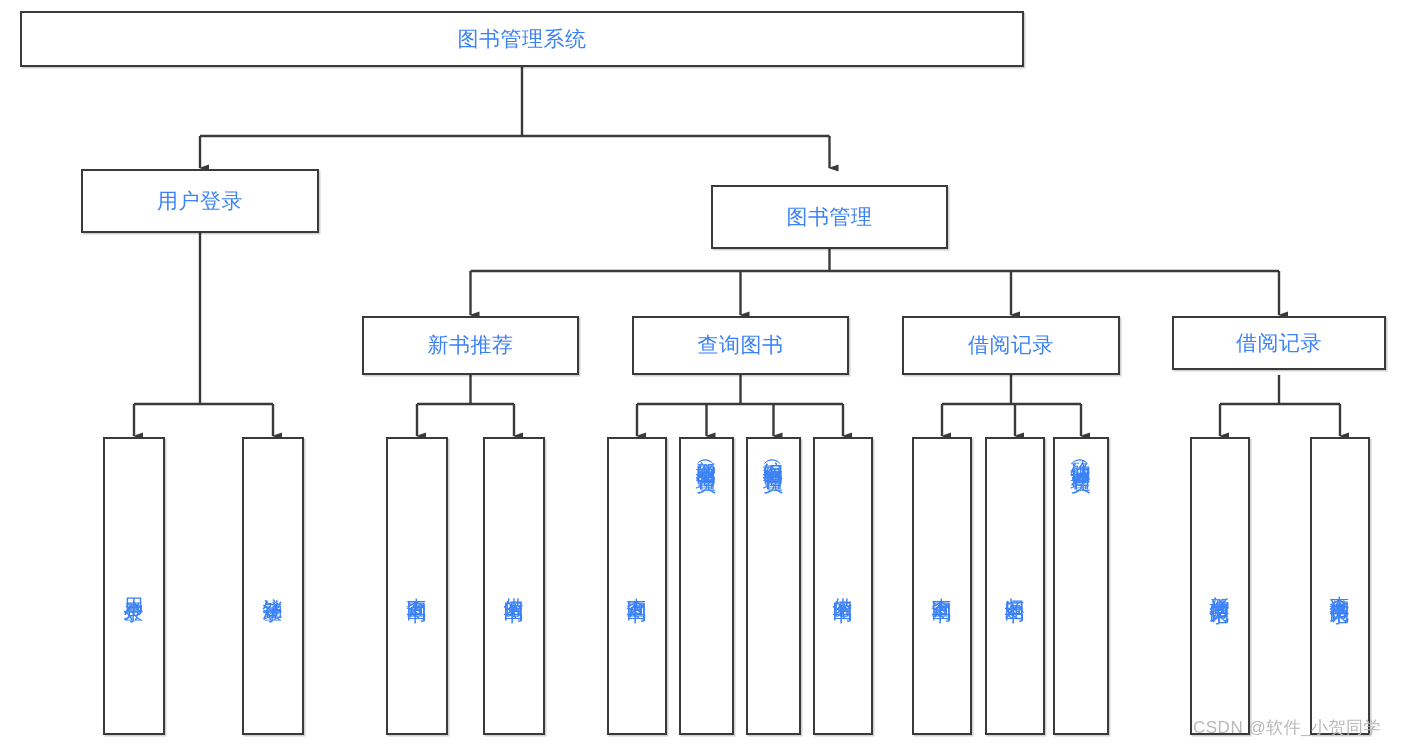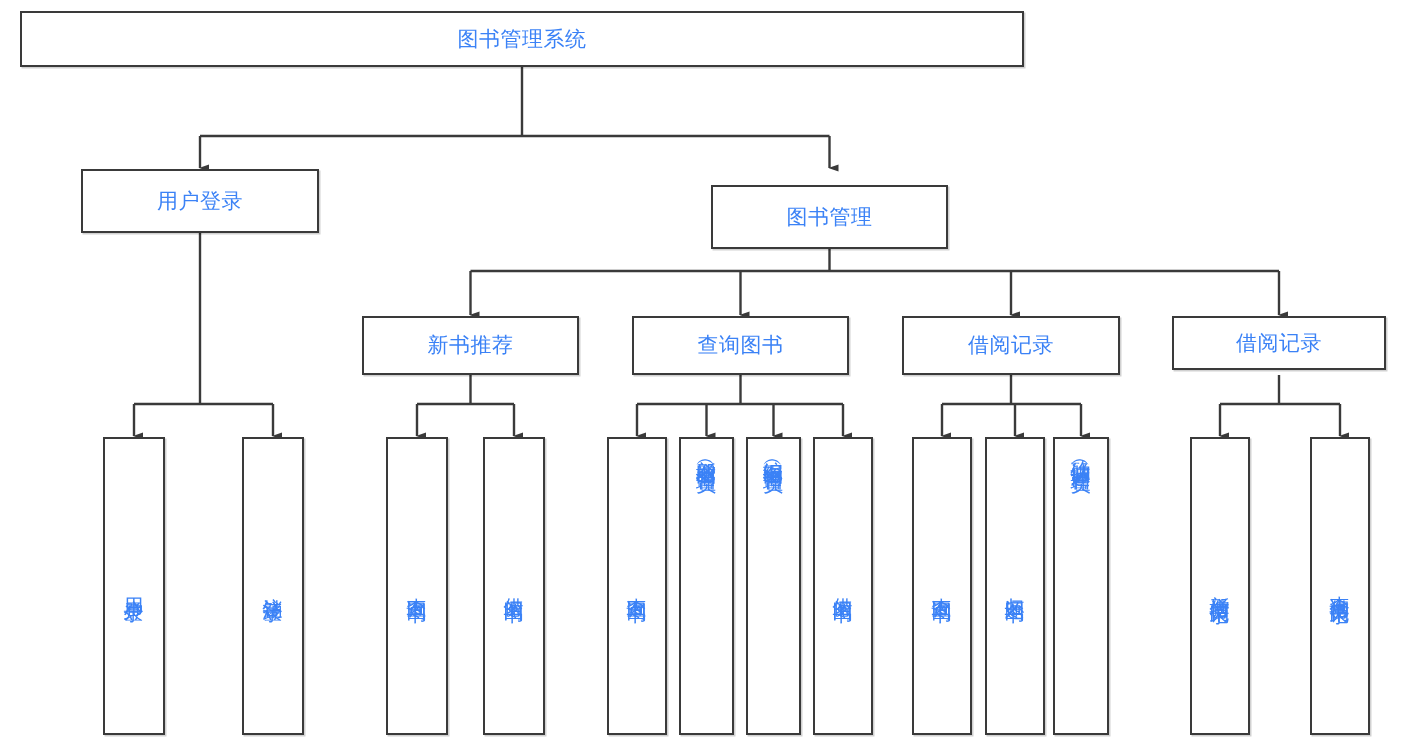--- a/index.html
+++ b/index.html
@@ -171,13 +171,14 @@
         <div class="node-label">确认归还（管理员）</div>
       </div>
       <div class="node vertical centered" style="left: 1190px; top: 437px; width: 60px; height: 298px;">
         <div class="node-label">新增借阅记录</div>
       </div>
       <div class="node vertical centered" style="left: 1310px; top: 437px; width: 60px; height: 298px;">
         <div class="node-label">查询借阅记录</div>
       </div>
     </div>
 
+  <div class="watermark" style="left: 1193px; top: 716px;">CSDN @软件_小贺同学</div>
 </div>
 
 </body></html>

